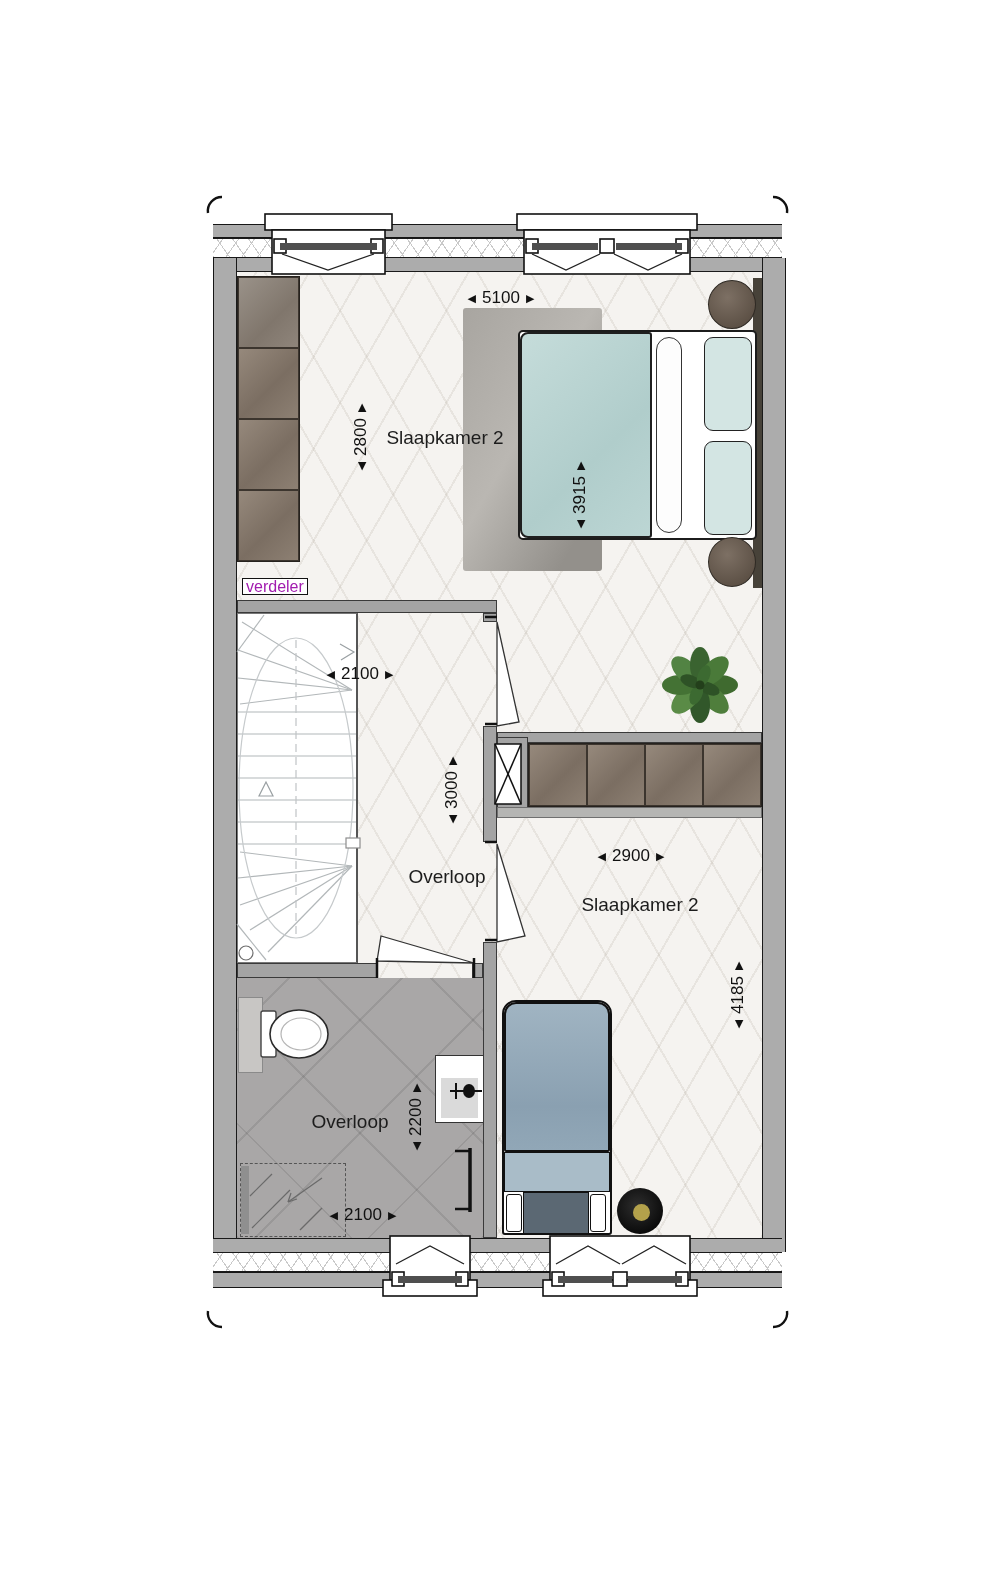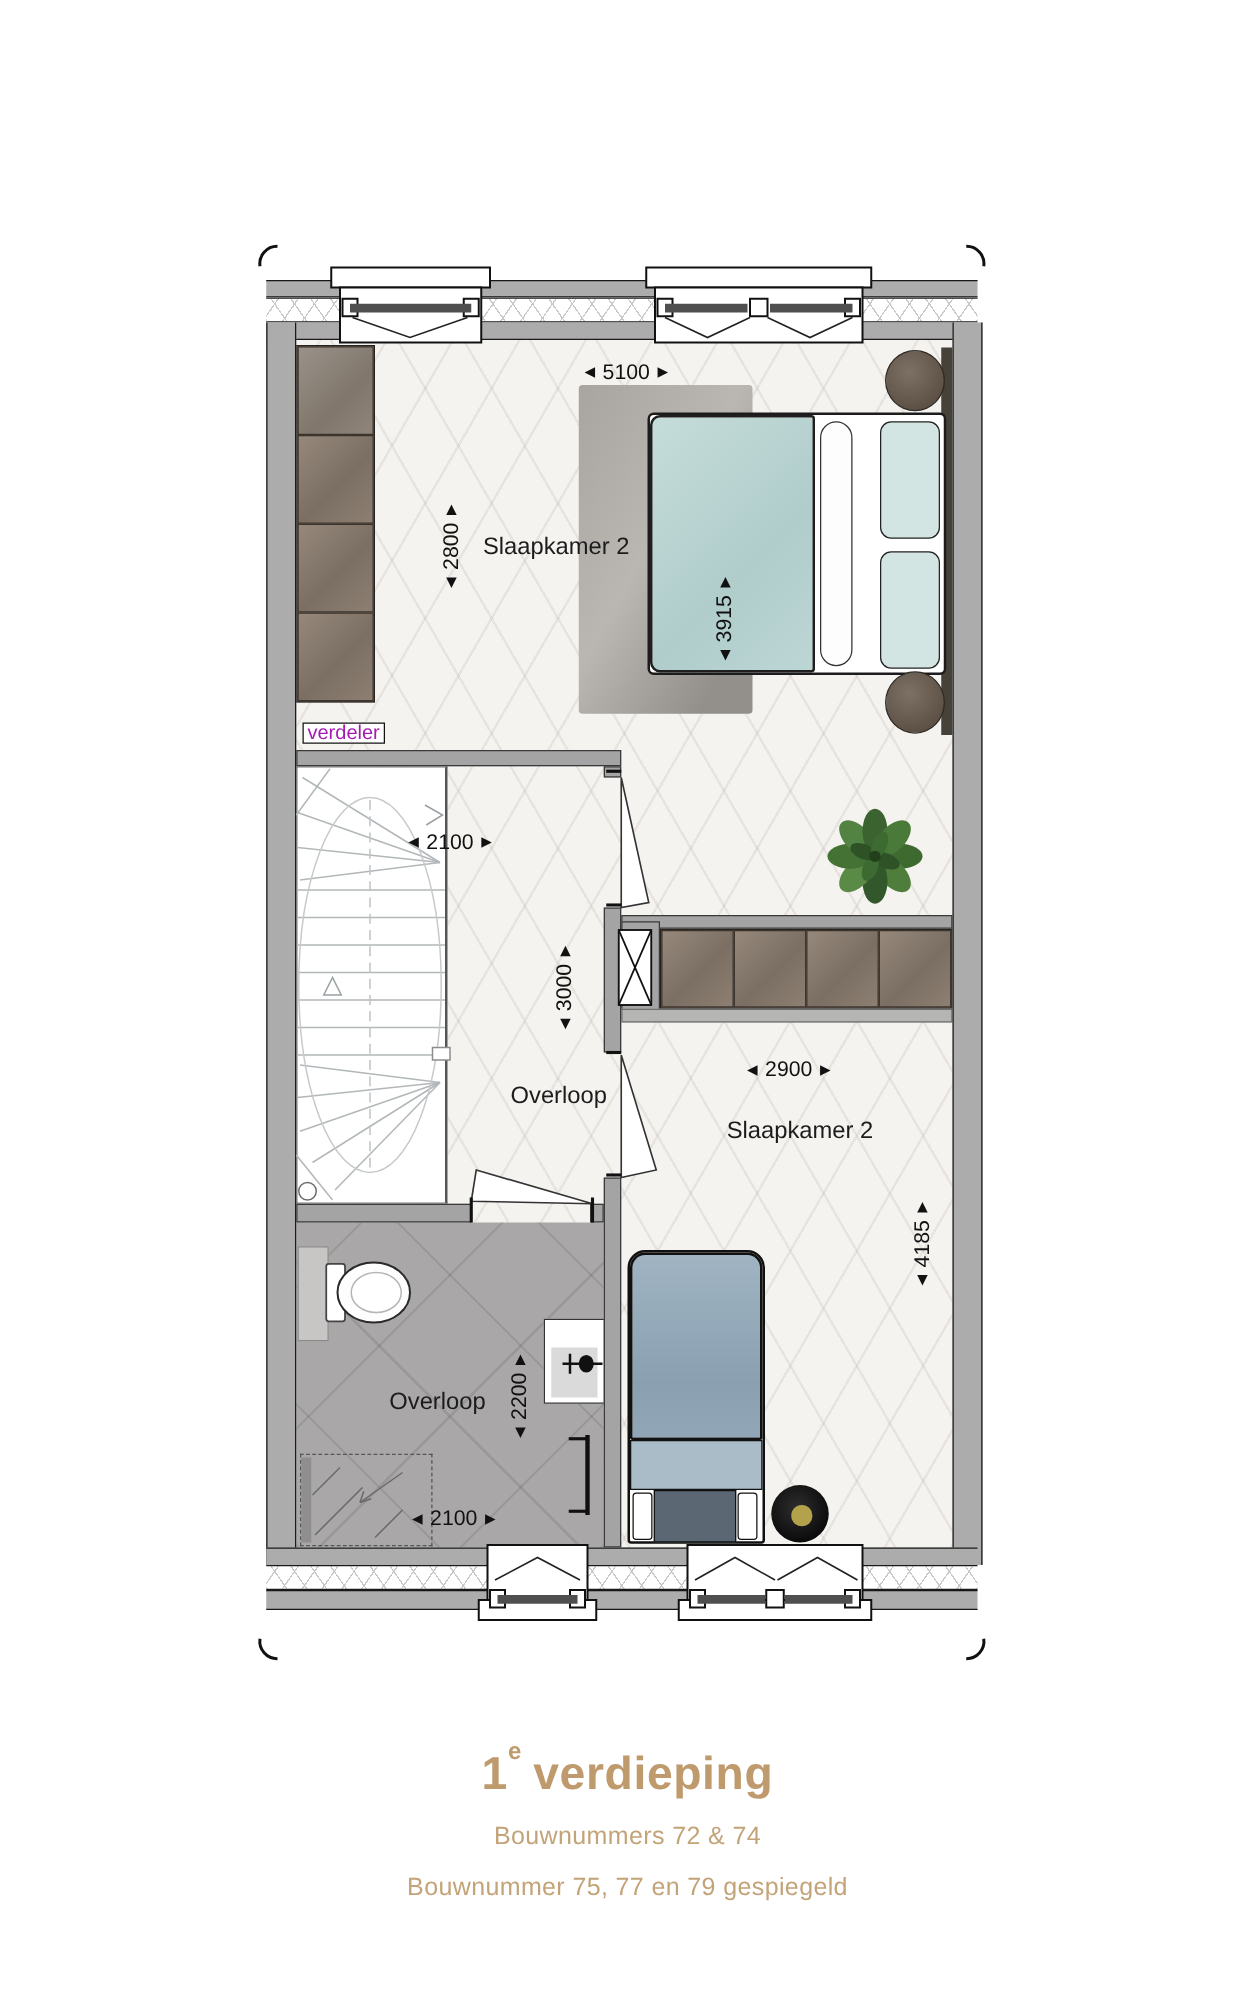--- a/index.html
+++ b/index.html
@@ -328,20 +328,13 @@
     <span class="arr">◀</span>
       <span>2200</span>
       <span class="arr">▶</span>
   </div>
   <div class="abs dim" style="left:363px;top:1215px;">
     <span class="arr">◀</span>
       <span>2100</span>
       <span class="arr">▶</span>
   </div>
 
-  <div class="abs caption" style="top:1398px;">
-    <div class="cap-title">
-      <span>1</span><sup>e</sup><span class="word">verdieping</span>
-    </div>
-    <div class="cap-sub">Bouwnummers 72 &amp; 74</div>
-    <div class="cap-sub">Bouwnummer 75, 77 en 79 gespiegeld</div>
-  </div>
 </div>
 
 </body></html>

